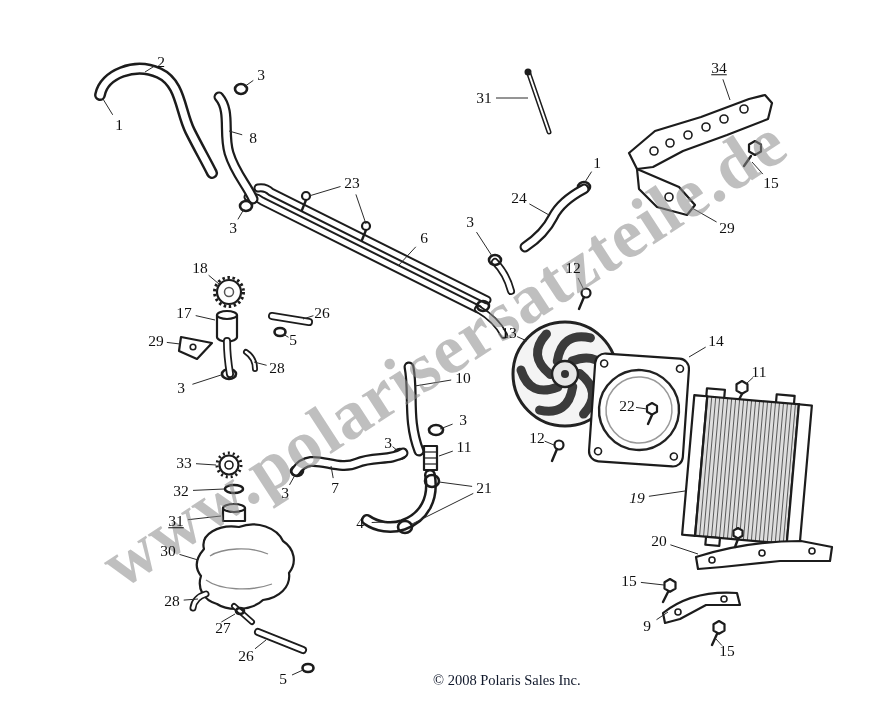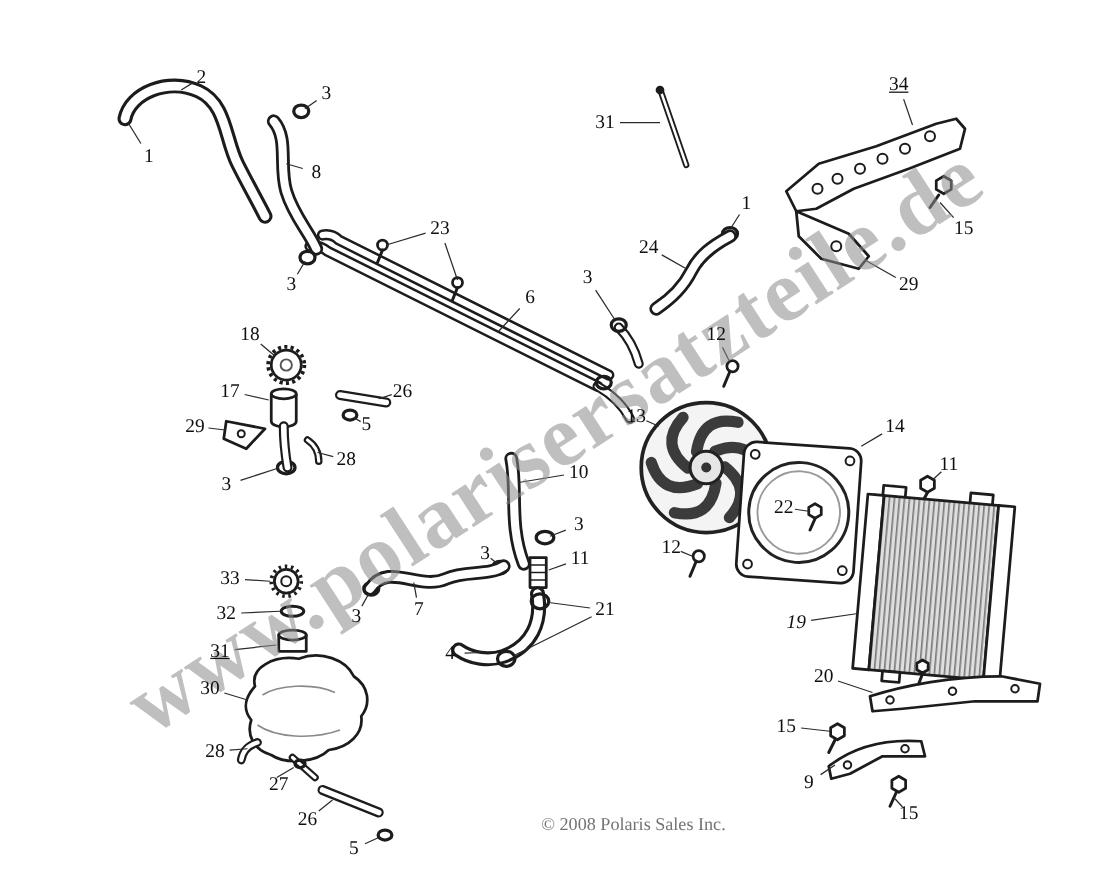--- a/index.html
+++ b/index.html
@@ -24,22 +24,22 @@
     font-family:"Liberation Serif", serif; font-weight:700;
     font-size:70px; letter-spacing:1.5px;
     color:#8c8c8c; opacity:0.55; white-space:nowrap; pointer-events:none;
   }
   .callout {
     position:absolute; transform:translate(-50%,-50%);
     font-family:"Liberation Serif", serif; font-size:15.5px; color:#101010;
     background:transparent; line-height:1;
   }
   .copyright {
-    position:absolute; left:433px; top:652px;
-    font-family:"Liberation Serif", serif; font-size:14.5px; color:#737373;
+    position:absolute; left:433px; top:672px;
+    font-family:"Liberation Serif", serif; font-size:14.5px; color:#0f172a;
   }
 </style>
 </head>
 <body>
 
 <div class="page">
 
   <svg id="diagram-svg" width="888" height="706" viewBox="0 0 888 706">
     <defs>
       <pattern id="hatch" width="4" height="8" patternUnits="userSpaceOnUse">

